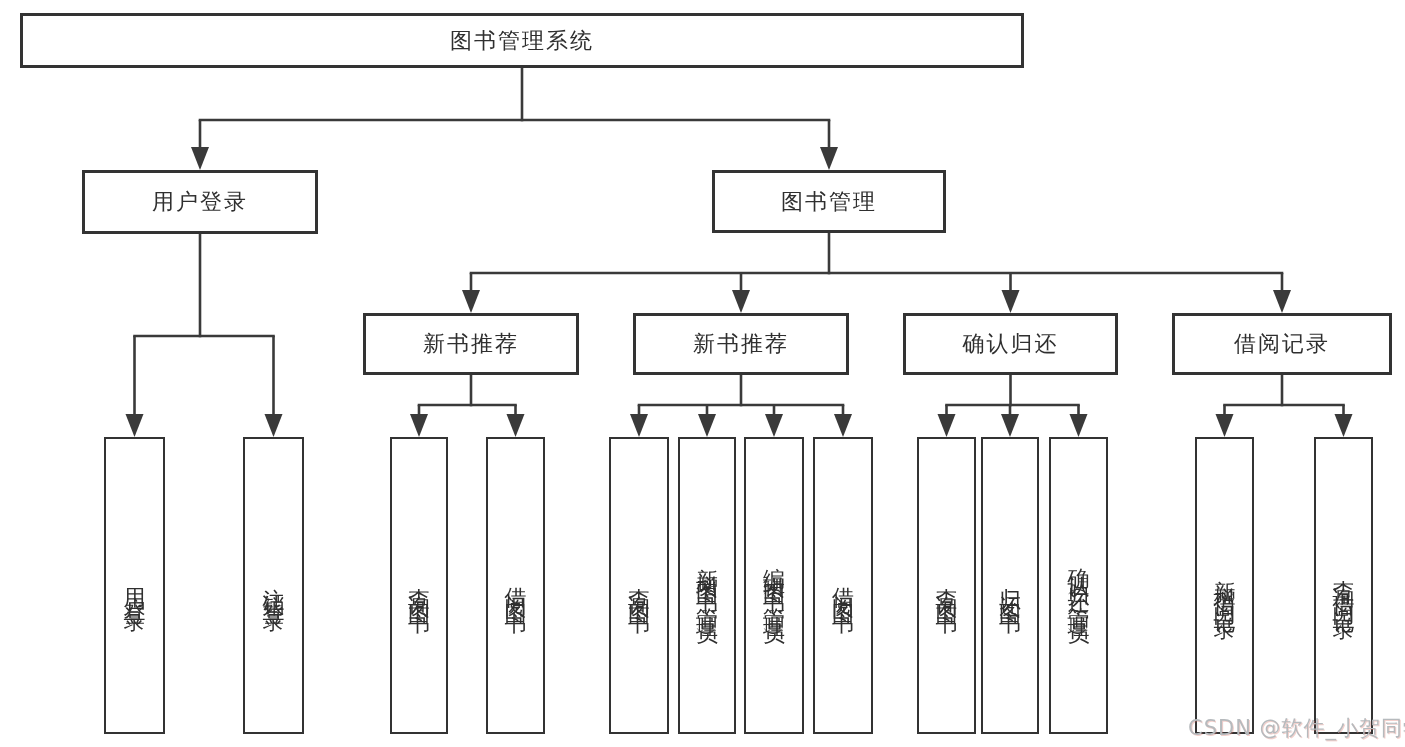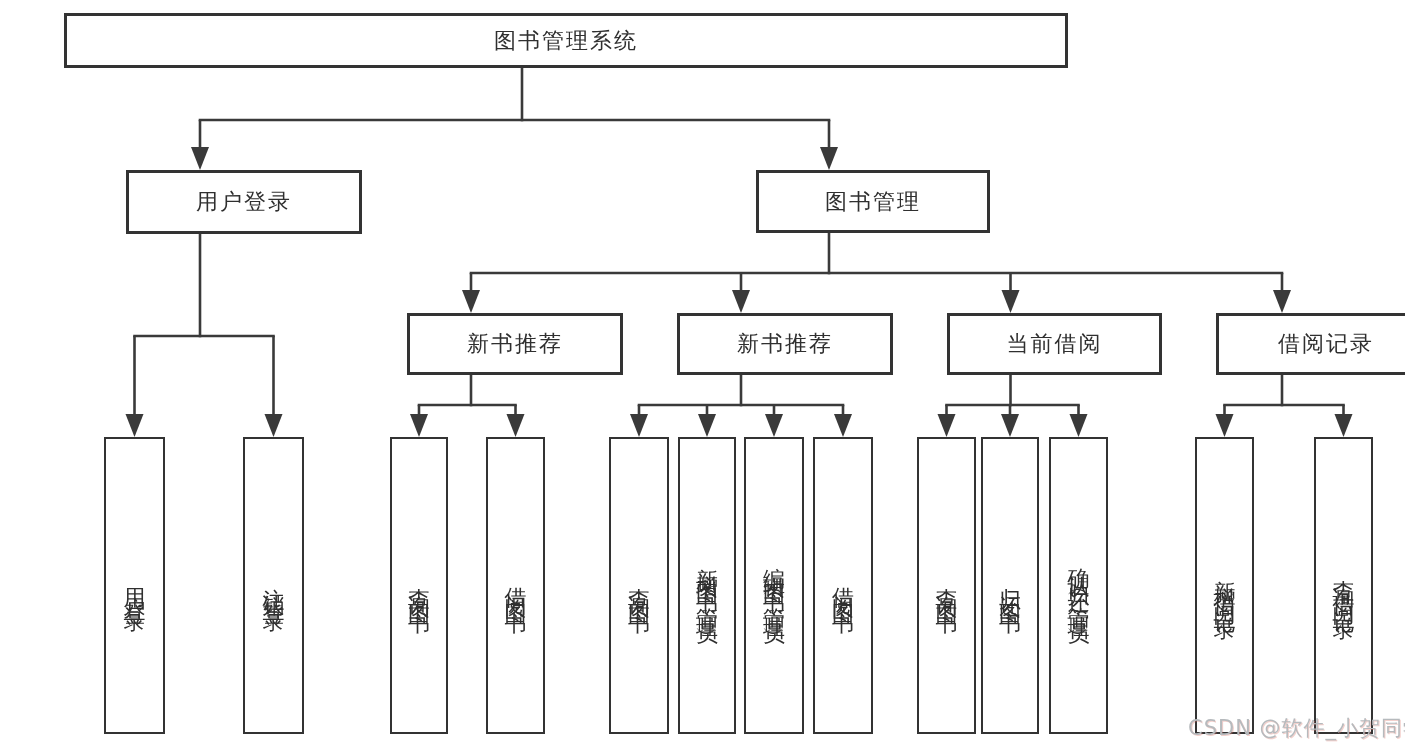--- a/index.html
+++ b/index.html
@@ -13,21 +13,21 @@
   body{font-family:"DejaVu Sans","Liberation Sans",sans-serif;}
   #stage{
     position:relative;width:1405px;height:747px;background:var(--bg);
     overflow:hidden;
   }
   #wires{position:absolute;left:0;top:0;}
   .node{
     position:absolute;box-sizing:border-box;background:var(--bg);
     border:3px solid var(--border);
     display:flex;align-items:center;justify-content:center;
-    font-size:22px;color:var(--text);letter-spacing:2px;white-space:nowrap;margin-left:44px;
+    font-size:22px;color:var(--text);letter-spacing:2px;white-space:nowrap;
   }
   .leaf{
     position:absolute;box-sizing:border-box;background:var(--bg);
     border:2px solid var(--border);
     display:flex;align-items:center;justify-content:center;
   }
   .leaf .lbl{
     writing-mode:vertical-rl;text-orientation:mixed;
     font-size:22px;color:var(--text);letter-spacing:8px;line-height:1;
   }
@@ -109,21 +109,21 @@
     <span class="lbl">新书推荐</span>
   </div>
 
   <div class="node" style="left:712px;top:170px;width:234px;height:63px">
     <span class="lbl">图书管理</span>
   </div>
   <div class="node" style="left:633px;top:313px;width:216px;height:62px">
     <span class="lbl">新书推荐</span>
   </div>
   <div class="node" style="left:903px;top:313px;width:215px;height:62px">
-    <span class="lbl">当前借阅</span>
+    <span class="lbl">确认归还</span>
   </div>
   <div class="node" style="left:1172px;top:313px;width:220px;height:62px">
     <span class="lbl">借阅记录</span>
   </div>
 
   <div class="leaf" style="left:104px;top:437px;width:61px;height:297px">
     <span class="lbl">用户登录</span>
   </div>
   <div class="leaf" style="left:243px;top:437px;width:61px;height:297px">
     <span class="lbl">注销登录</span>

